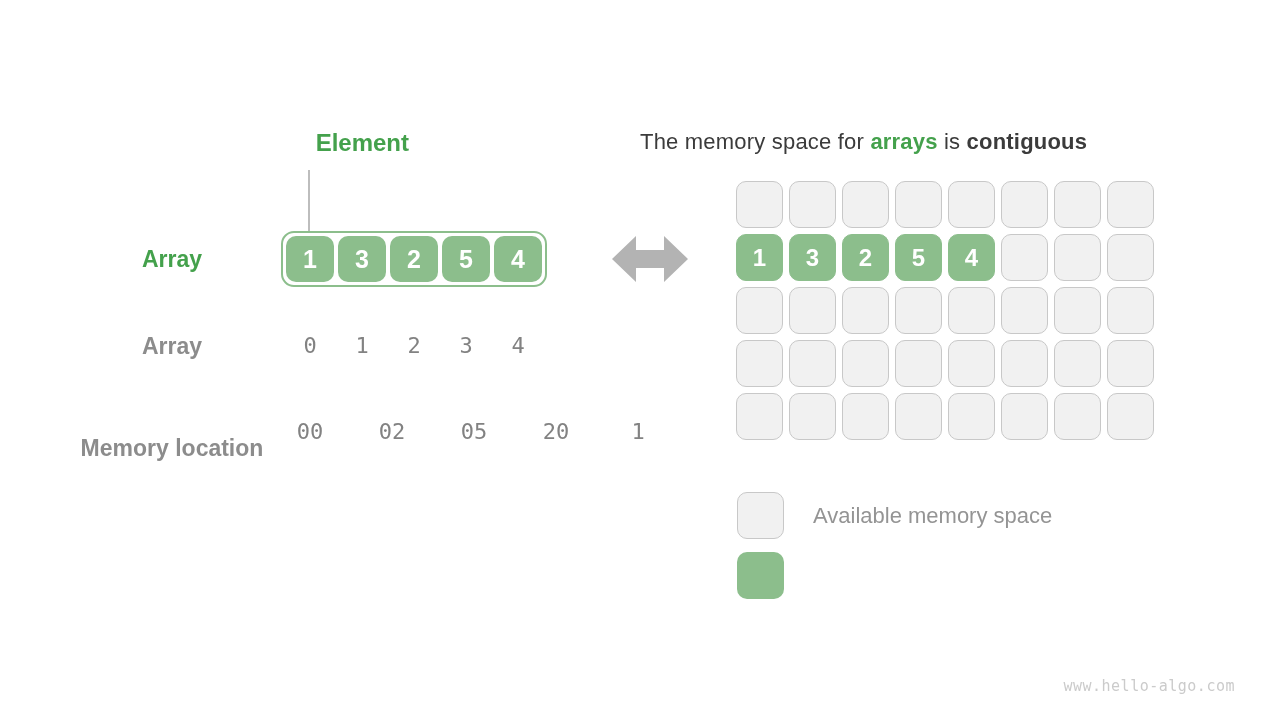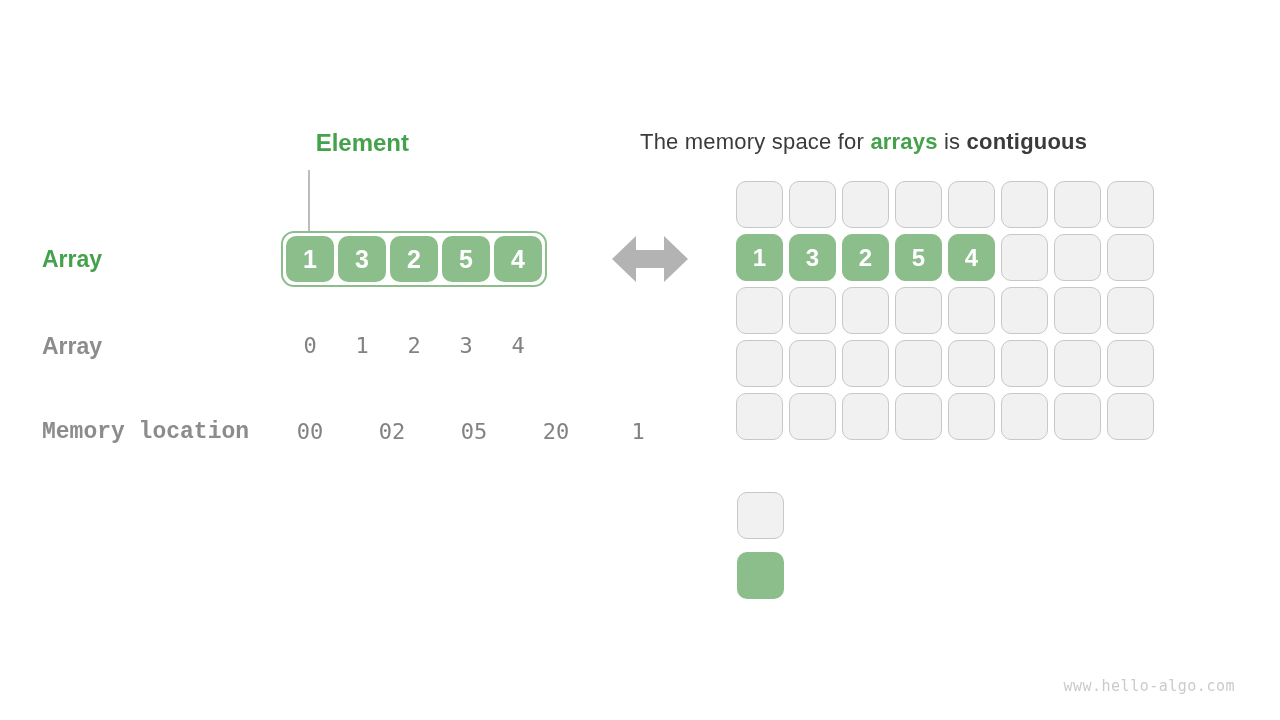--- a/index.html
+++ b/index.html
@@ -24,26 +24,26 @@
   
   .element-label{
     position:absolute;left:209px;top:129px;width:200px;text-align:right;
     font-size:24px;font-weight:bold;color:var(--green_text);
   }
   .element-line{
     position:absolute;left:308px;top:170px;width:2px;height:61px;
     background:var(--line_gray);
   }
   .row-label{
-    position:absolute;left:42px;width:260px;
+    position:absolute;left:42px;width:260px;text-align:center;
     font-size:23px;font-weight:bold;line-height:28px;
   }
   .row-label.array{top:245px;color:var(--green_text);}
   .row-label.index{top:332px;color:var(--gray_label);}
-  .row-label.memory{top:418px;color:var(--gray_label);font-family:Liberation Mono, monospace;}
+  .row-label.memory{top:434px;color:var(--gray_label);}
 
   .array-container{
     position:absolute;left:281px;top:231px;width:266px;height:56px;
     box-sizing:border-box;border:2px solid var(--green_fill);border-radius:13px;
     padding:3px;display:flex;gap:4px;justify-content:center;align-items:center;
   }
   .arr-cell{
     width:48px;height:46px;border-radius:10px;background:var(--green_fill);
     color:#fff;font-weight:bold;font-size:25px;
     display:flex;align-items:center;justify-content:center;flex:0 0 auto;
@@ -183,20 +183,21 @@
       <div class="mem-cell"></div>
       <div class="mem-cell"></div>
       <div class="mem-cell"></div>
       <div class="mem-cell"></div>
       <div class="mem-cell"></div>
     </div>
 
   <div class="legend">
     <div class="legend-item">
       <div class="legend-swatch available"></div>
+      <div class="legend-label">Available memory space</div>
     </div>
     <div class="legend-item">
       <div class="legend-swatch allocated"></div>
     </div>
   </div>
 
   <div class="watermark">www.hello-algo.com</div>
 </div>
 
 </body></html>

